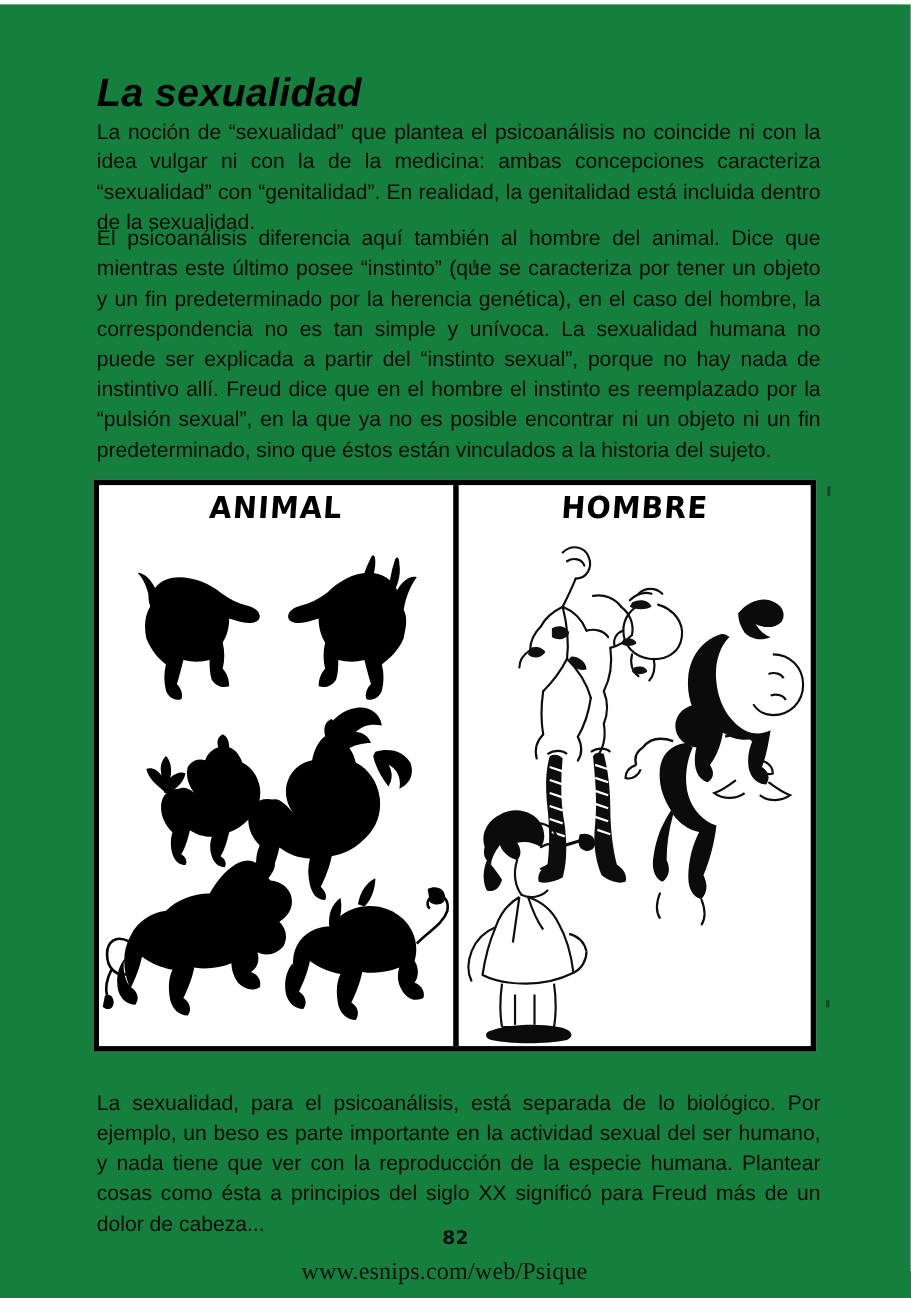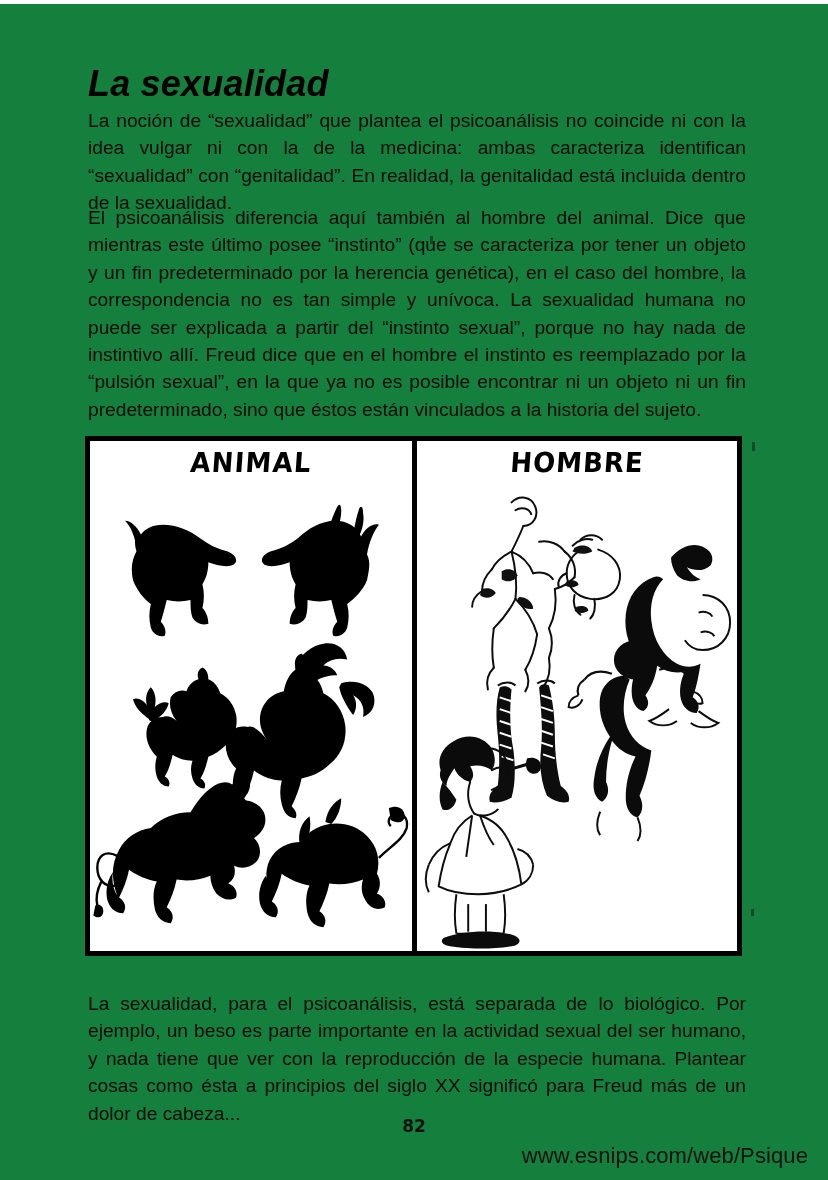--- a/index.html
+++ b/index.html
@@ -132,43 +132,43 @@
     font-size: 17px;
     font-weight: bold;
     color: #111;
     font-family: "DejaVu Sans", sans-serif;
   }
   .site-footer {
     position: absolute;
     left: 0;
     top: 1139px;
     width: 808px;
-    text-align: right;
+    text-align: center;
     font-size: 22px;
     color: #111;
-    font-family: Liberation Sans, sans-serif;
+    font-family: Liberation Serif, serif;
     letter-spacing: 0.1px;
   }
 
   
   .speck {
     position: absolute;
     background: #1a1a1a;
     opacity: 0.55;
   }
 </style>
 </head>
 <body>
 
 <div class="page">
 
   <h1 class="doc-title">La sexualidad</h1>
 
   <div class="body-block" id="para-1">
-    <p class="nojustify-end">La noción de “sexualidad” que plantea el psicoanálisis no coincide ni con la idea vulgar ni con la de la medicina: ambas caracteriza identifican “sexualidad” con “genitalidad”. En realidad, la genitalidad está incluida dentro de la sexualidad.</p>
+    <p class="nojustify-end">La noción de “sexualidad” que plantea el psicoanálisis no coincide ni con la idea vulgar ni con la de la medicina: ambas concepciones caracteriza “sexualidad” con “genitalidad”. En realidad, la genitalidad está incluida dentro de la sexualidad.</p>
   </div>
 
   <div class="body-block" id="para-2">
     <p class="nojustify-end"><span>El psicoanálisis diferencia aquí también al hombre del animal. Dice que mientras este último posee “instinto” (que se caracteriza por tener un objeto y un fin predeterminado por la herencia genética), en el caso del hombre, la correspondencia no es tan simple y unívoca. La sexualidad humana no puede ser explicada a partir del “instinto sexual”, porque no hay nada de instintivo allí. Freud dice que en el hombre el instinto es reemplazado por la </span><b class="strong">“pulsión sexual”,</b><span> en la que ya no es posible encontrar ni un objeto ni un fin predeterminado, sino que éstos están vinculados a la historia del sujeto.</span></p>
   </div>
 
   <div class="illus-frame">
     <div class="illus-inner">
 
       <div class="panel panel-animal">

